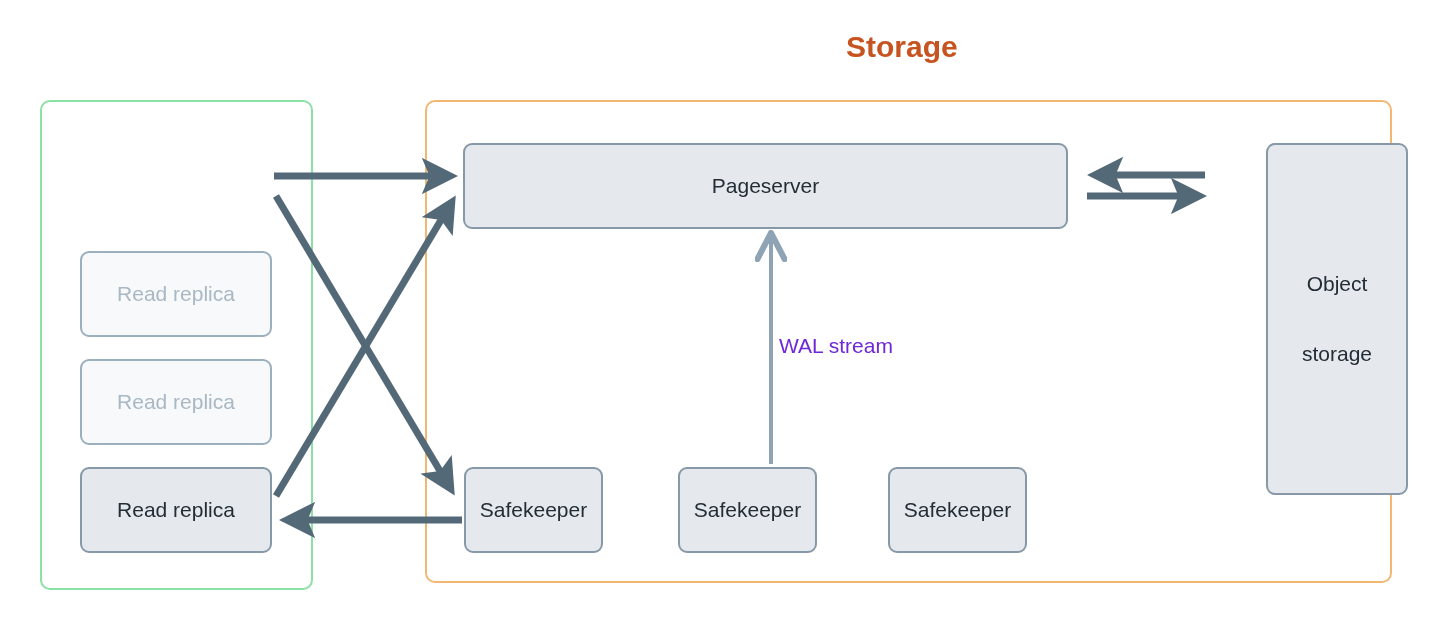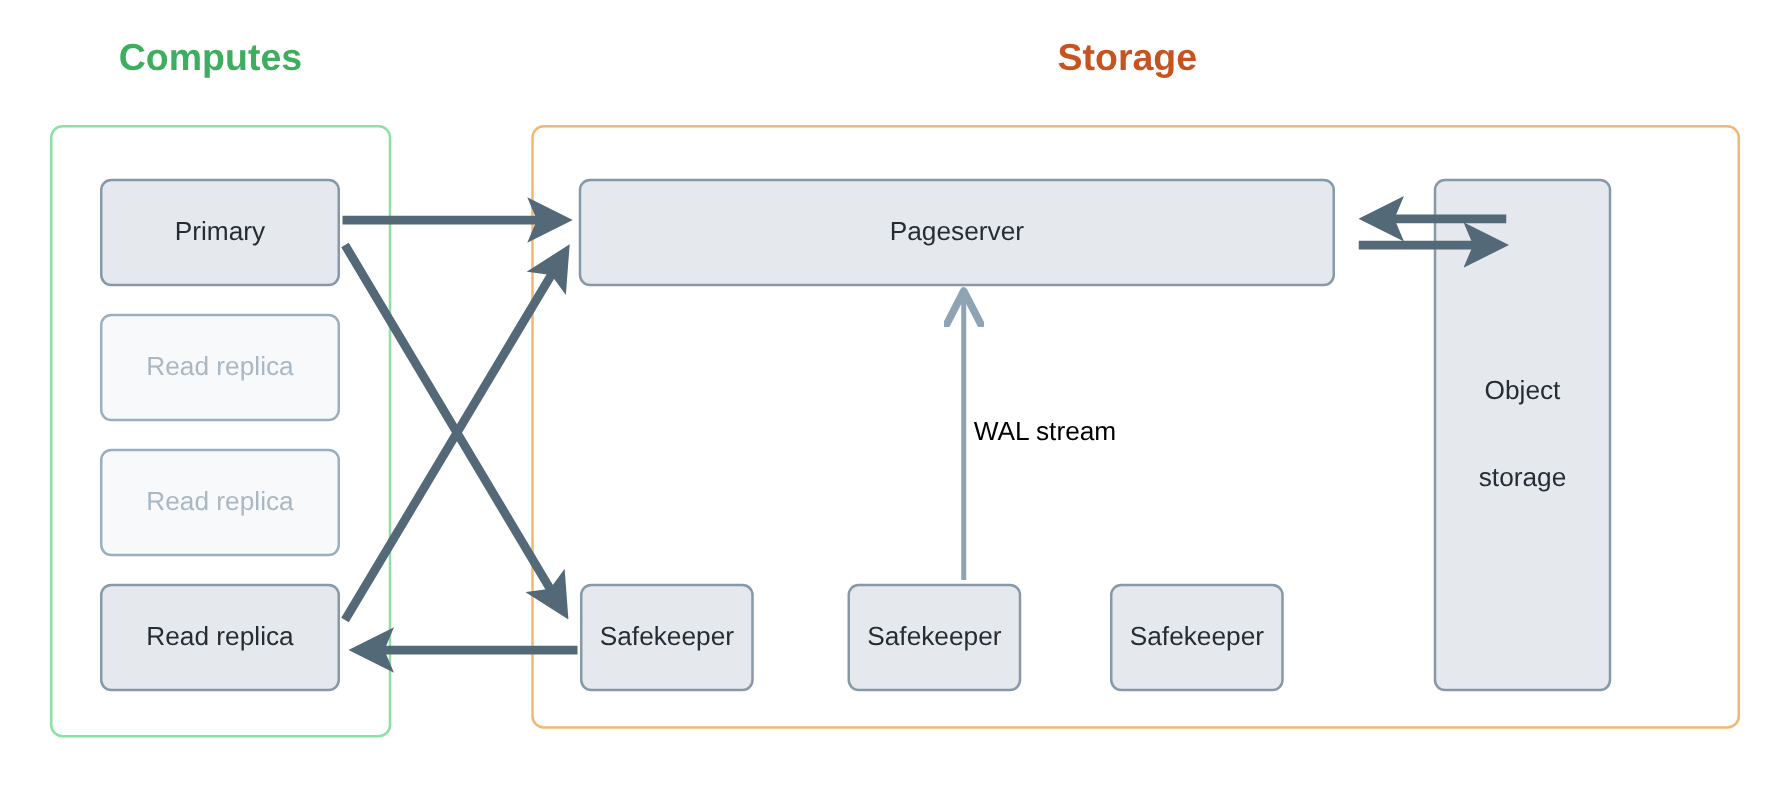--- a/index.html
+++ b/index.html
@@ -96,44 +96,42 @@
 
   #node-primary        { left: 80px;  top: 143px; width: 192px; height: 86px; }
   #node-replica-1      { left: 80px;  top: 251px; width: 192px; height: 86px; }
   #node-replica-2      { left: 80px;  top: 359px; width: 192px; height: 86px; }
   #node-replica-3      { left: 80px;  top: 467px; width: 192px; height: 86px; }
 
   #node-pageserver     { left: 463px; top: 143px; width: 605px; height: 86px; }
   #node-safekeeper-1   { left: 464px; top: 467px; width: 139px; height: 86px; }
   #node-safekeeper-2   { left: 678px; top: 467px; width: 139px; height: 86px; }
   #node-safekeeper-3   { left: 888px; top: 467px; width: 139px; height: 86px; }
-  #node-object-storage { left: 1147px; top: 143px; width: 142px; height: 410px; }
+  #node-object-storage { left: 1266px; top: 143px; width: 142px; height: 352px; }
 
   
   #wal-stream-label {
     position: absolute;
     left: 779px;
     top: 334px;
     font-size: 21px;
-    color: #000000;
+    color: #6d28d9;
     white-space: nowrap;
   }
 </style>
 </head>
 <body>
 
 <div id="canvas">
 
-  <div class="group-title" id="title-computes">Computes</div>
   <div class="group-title" id="title-storage">Storage</div>
 
   <div class="group-box" id="group-computes"></div>
   <div class="group-box" id="group-storage"></div>
 
-  <div class="node" id="node-primary">Primary</div>
   <div class="node dim" id="node-replica-1">Read replica</div>
   <div class="node dim" id="node-replica-2">Read replica</div>
   <div class="node" id="node-replica-3">Read replica</div>
 
   <div class="node" id="node-pageserver">Pageserver</div>
 
   <div class="node" id="node-safekeeper-1">Safekeeper</div>
   <div class="node" id="node-safekeeper-2">Safekeeper</div>
   <div class="node" id="node-safekeeper-3">Safekeeper</div>
 

